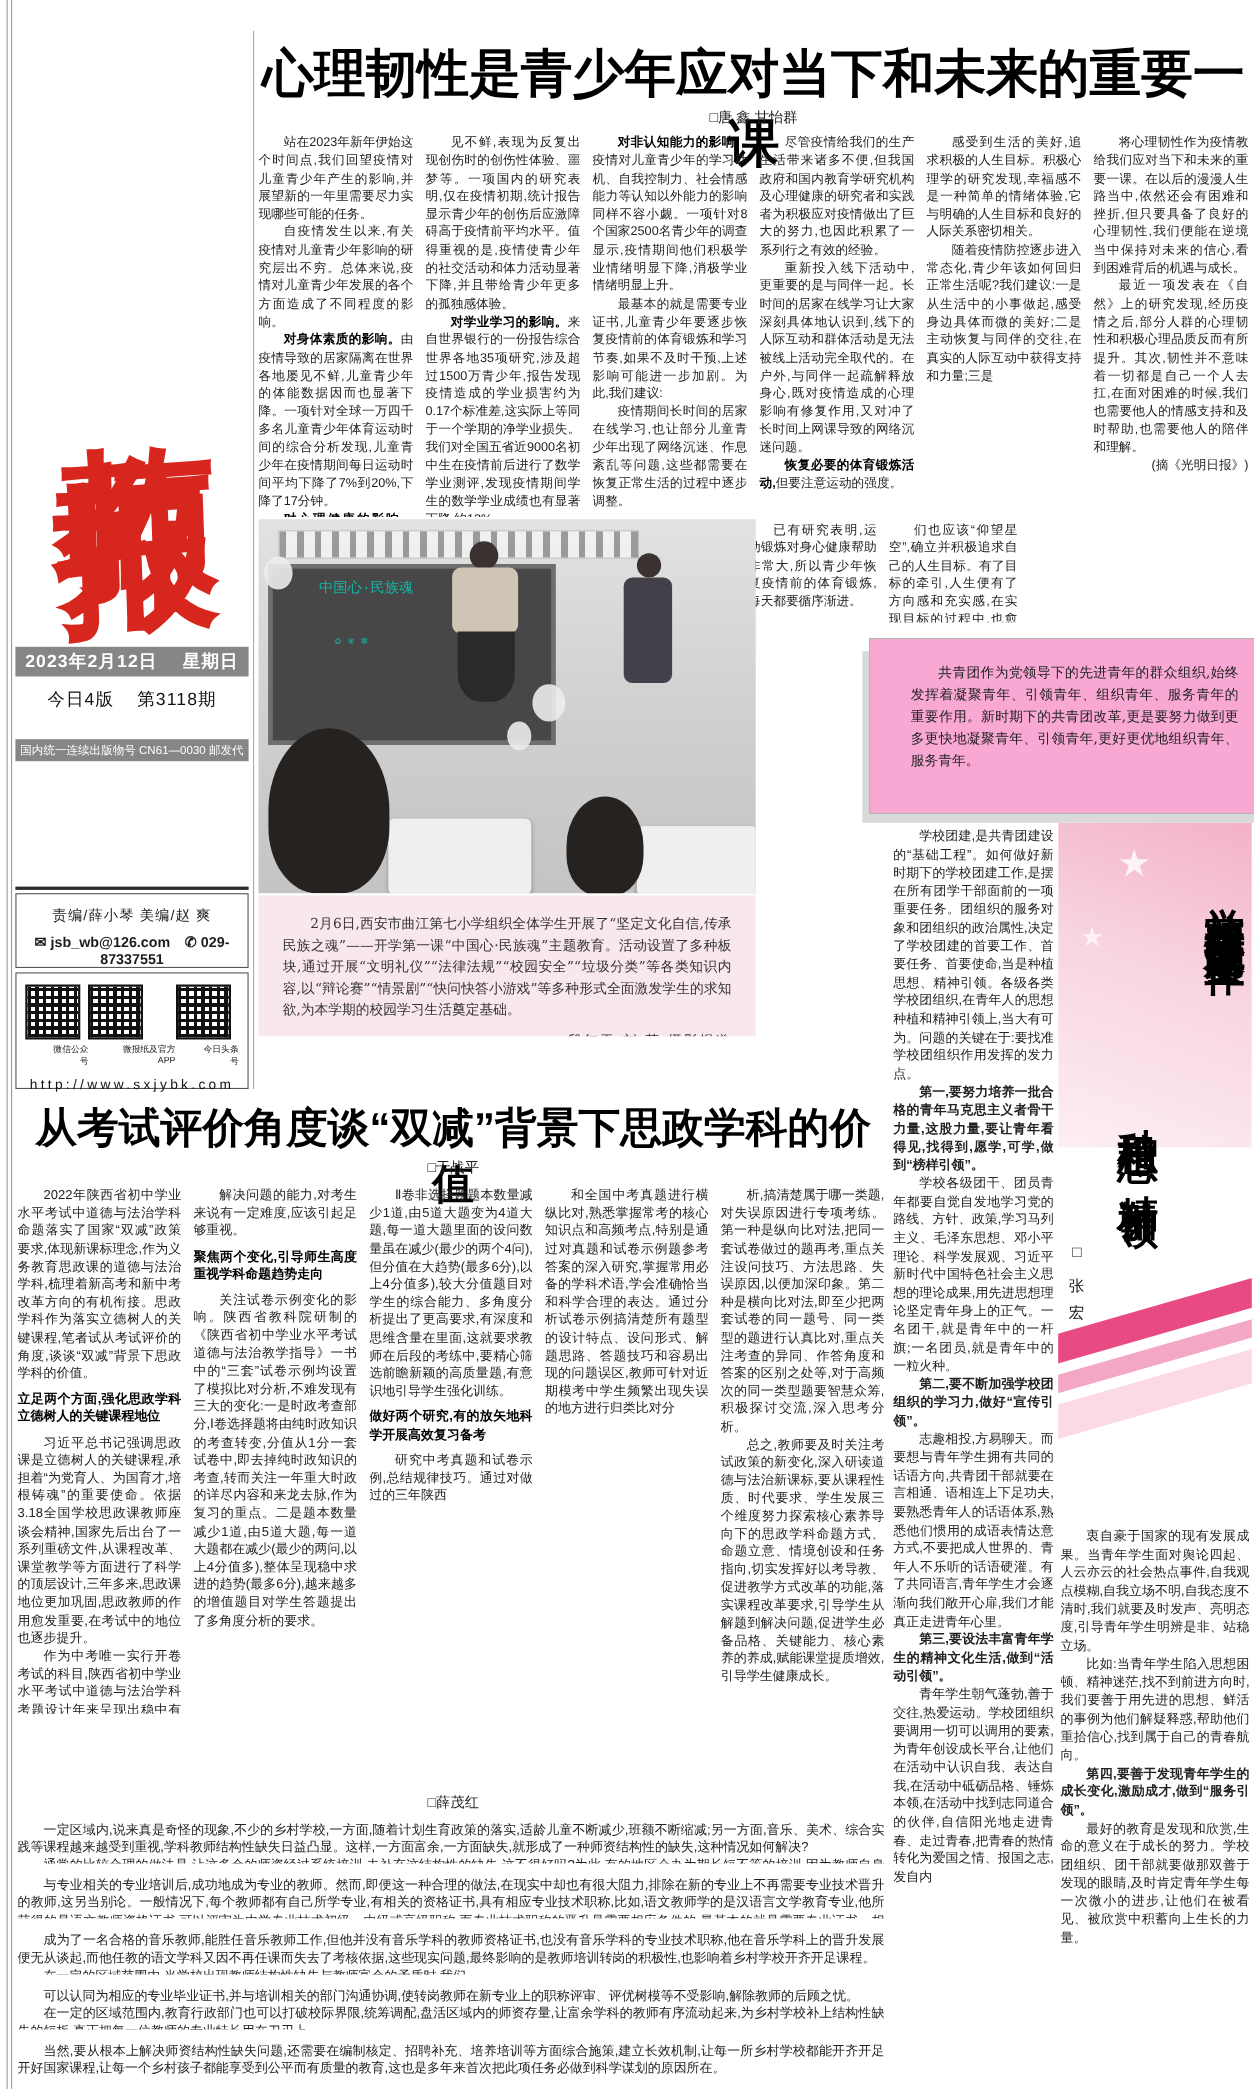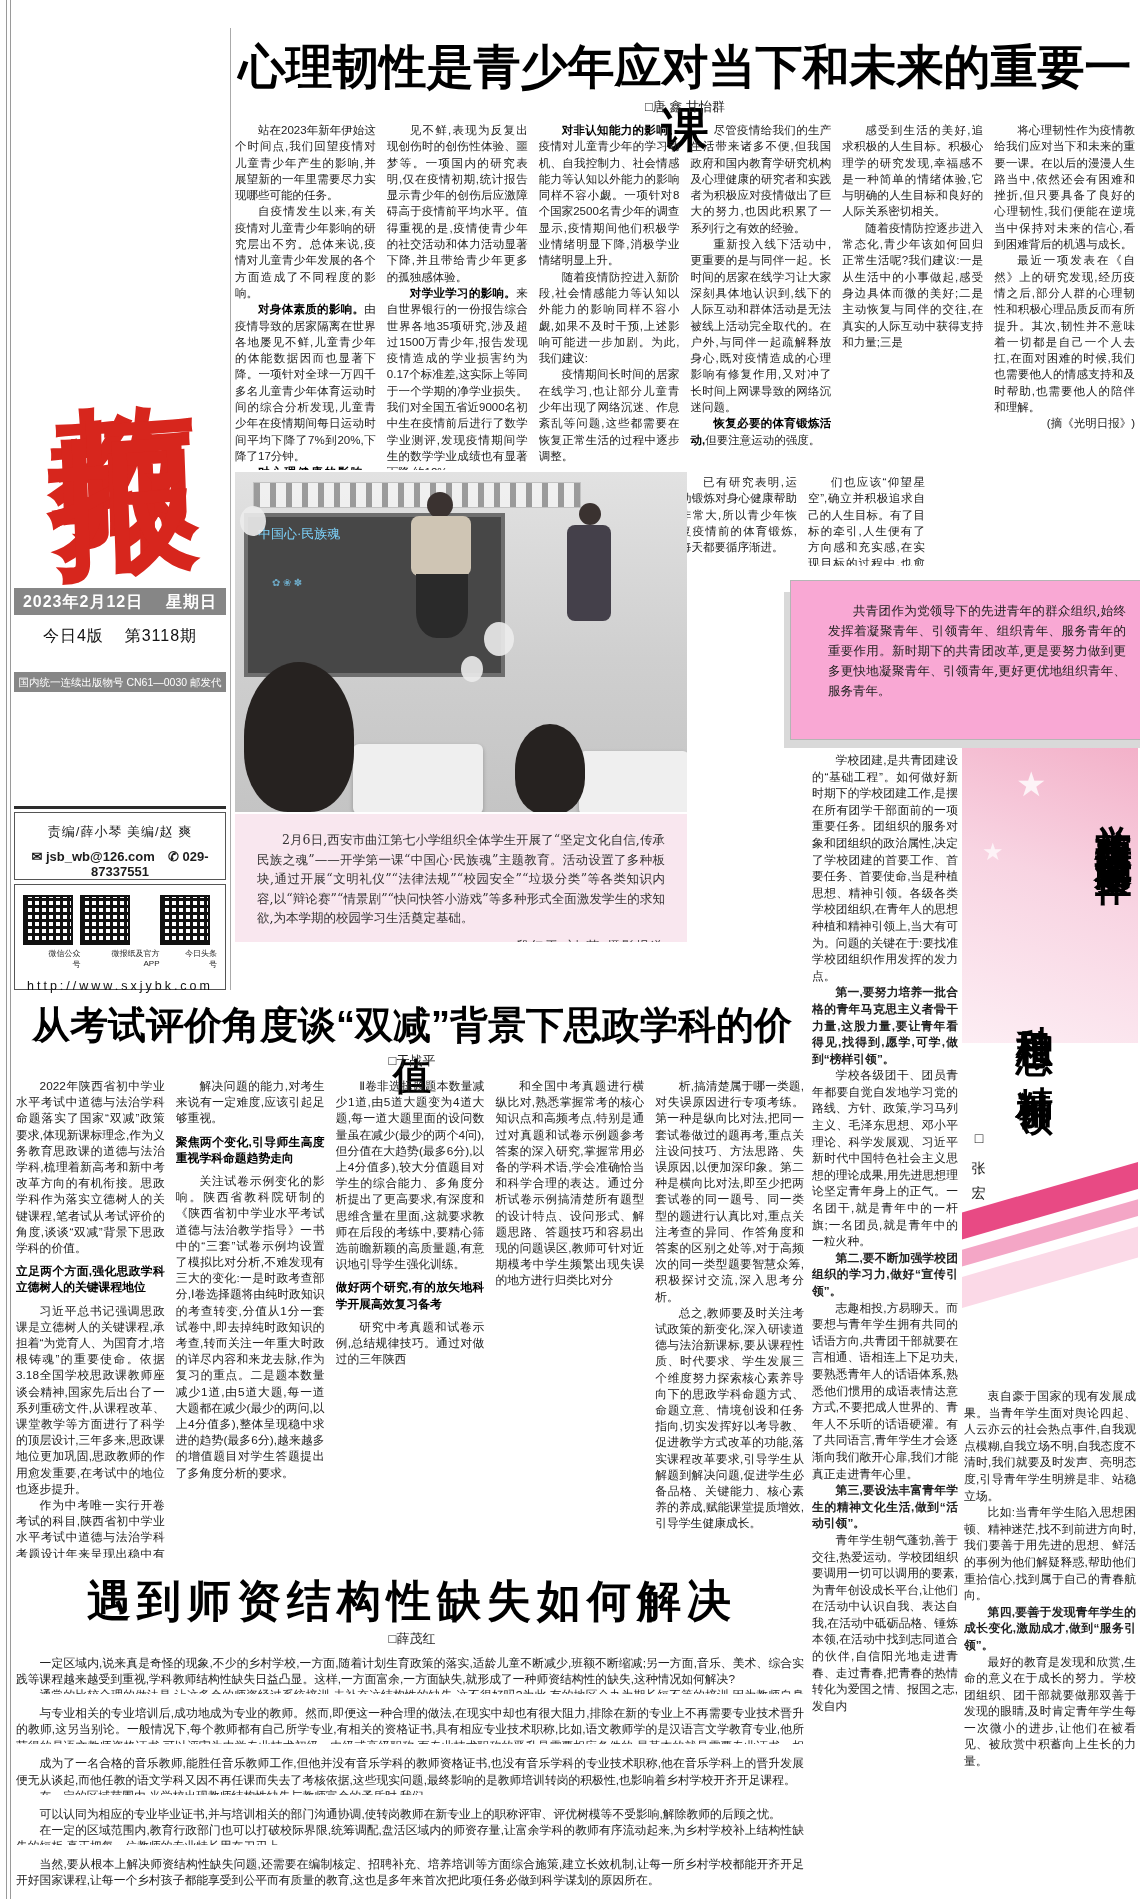--- a/index.html
+++ b/index.html
@@ -36,21 +36,21 @@
   .col p{margin:0;text-indent:2em;}
   .col p.sub{font-weight:bold;text-indent:0;margin:7px 0;color:#000;}
   .col p.boldp{font-weight:bold;}
   .col p.right{text-align:right;text-indent:0;}
   .col b{color:#000;}
   
   .photo{background:linear-gradient(180deg,#e2e2e2 0%,#cfcfcf 55%,#c4c4c4 100%);overflow:hidden;}
   .banner{position:absolute;left:4%;top:3%;width:72%;height:7%;background:#f4f4f4;border:1px solid #bbb;
           background-image:repeating-linear-gradient(90deg,#8a8a8a 0 6px,transparent 6px 16px);opacity:.8;}
   .blackboard{position:absolute;left:2%;top:12%;width:56%;height:46%;background:#474747;border:4px solid #6e6e6e;}
-  .chalk{position:absolute;color:#7dd3fc;font-size:13px;font-family:Liberation Serif, serif;}
+  .chalk{position:absolute;color:#14b8a6;font-size:13px;font-family:Liberation Mono, monospace;margin-left:32px;}
   .balloon{position:absolute;border-radius:50%;background:#ececec;opacity:.9;}
   .figure-teacher-top{position:absolute;background:#cfc5b4;border-radius:8px;}
   .figure-skirt{position:absolute;background:#2a2a2a;border-radius:0 0 40% 40%;}
   .figure-head{position:absolute;background:#3a3230;border-radius:50%;}
   .figure-student{position:absolute;background:#44404a;border-radius:8px;}
   .desk{position:absolute;background:#efefef;border-radius:6px;box-shadow:0 2px 4px rgba(0,0,0,.25);}
   .stuhead{position:absolute;background:#262220;border-radius:50% 50% 40% 40%;}
   .caption-box{background:#f9e7ef;padding:16px 22px 10px 22px;font-family:"DejaVu Serif",serif;
                font-size:12.5px;line-height:19.5px;color:#333;text-align:justify;overflow:hidden;}
   .caption-box .cap{text-indent:2em;margin:0;}
@@ -142,21 +142,21 @@
         <p>自疫情发生以来,有关疫情对儿童青少年影响的研究层出不穷。总体来说,疫情对儿童青少年发展的各个方面造成了不同程度的影响。</p>
         <p><b>对身体素质的影响。</b>由疫情导致的居家隔离在世界各地屡见不鲜,儿童青少年的体能数据因而也显著下降。一项针对全球一万四千多名儿童青少年体育运动时间的综合分析发现,儿童青少年在疫情期间每日运动时间平均下降了7%到20%,下降了17分钟。</p>
         <p><b>对心理健康的影响。</b>2022年,一项涉及全世界130余万名儿童青少年的综合分析发现,抑郁症、焦虑症、睡眠障碍的比例分别为31%、31%、42%。可以说,疫情对心理健康的损害不容小觑。另外,疫情造成的创伤后应激障碍在青少年中也屡</p>
       </div>
       <div class="col">
         <p>见不鲜,表现为反复出现创伤时的创伤性体验、噩梦等。一项国内的研究表明,仅在疫情初期,统计报告显示青少年的创伤后应激障碍高于疫情前平均水平。值得重视的是,疫情使青少年的社交活动和体力活动显著下降,并且带给青少年更多的孤独感体验。</p>
         <p><b>对学业学习的影响。</b>来自世界银行的一份报告综合世界各地35项研究,涉及超过1500万青少年,报告发现疫情造成的学业损害约为0.17个标准差,这实际上等同于一个学期的净学业损失。我们对全国五省近9000名初中生在疫情前后进行了数学学业测评,发现疫情期间学生的数学学业成绩也有显著下降,约12%。</p>
       </div>
       <div class="col">
         <p><b>对非认知能力的影响。</b>疫情对儿童青少年的学习动机、自我控制力、社会情感能力等认知以外能力的影响同样不容小觑。一项针对8个国家2500名青少年的调查显示,疫情期间他们积极学业情绪明显下降,消极学业情绪明显上升。</p>
-        <p>随着疫情防控进入新阶段,社会情感能力等认知以外能力的影响同样不容小觑,如果不及时干预,上述影响可能进一步加剧。为此,我们建议:</p>
+        <p>最基本的就是需要专业证书,儿童青少年要逐步恢复疫情前的体育锻炼和学习节奏,如果不及时干预,上述影响可能进一步加剧。为此,我们建议:</p>
         <p>疫情期间长时间的居家在线学习,也让部分儿童青少年出现了网络沉迷、作息紊乱等问题,这些都需要在恢复正常生活的过程中逐步调整。</p>
       </div>
       <div class="col">
         <p>尽管疫情给我们的生产生活带来诸多不便,但我国政府和国内教育学研究机构及心理健康的研究者和实践者为积极应对疫情做出了巨大的努力,也因此积累了一系列行之有效的经验。</p>
         <p>重新投入线下活动中,更重要的是与同伴一起。长时间的居家在线学习让大家深刻具体地认识到,线下的人际互动和群体活动是无法被线上活动完全取代的。在户外,与同伴一起疏解释放身心,既对疫情造成的心理影响有修复作用,又对冲了长时间上网课导致的网络沉迷问题。</p>
         <p><b>恢复必要的体育锻炼活动,</b>但要注意运动的强度。</p>
       </div>
       <div class="col">
         <p>感受到生活的美好,追求积极的人生目标。积极心理学的研究发现,幸福感不是一种简单的情绪体验,它与明确的人生目标和良好的人际关系密切相关。</p>
         <p>随着疫情防控逐步进入常态化,青少年该如何回归正常生活呢?我们建议:一是从生活中的小事做起,感受身边具体而微的美好;二是主动恢复与同伴的交往,在真实的人际互动中获得支持和力量;三是</p>
@@ -267,21 +267,20 @@
       </div>
       <div class="col">
         <p>和全国中考真题进行横纵比对,熟悉掌握常考的核心知识点和高频考点,特别是通过对真题和试卷示例题参考答案的深入研究,掌握常用必备的学科术语,学会准确恰当和科学合理的表达。通过分析试卷示例搞清楚所有题型的设计特点、设问形式、解题思路、答题技巧和容易出现的问题误区,教师可针对近期模考中学生频繁出现失误的地方进行归类比对分</p>
       </div>
       <div class="col">
         <p>析,搞清楚属于哪一类题,对失误原因进行专项考练。第一种是纵向比对法,把同一套试卷做过的题再考,重点关注设问技巧、方法思路、失误原因,以便加深印象。第二种是横向比对法,即至少把两套试卷的同一题号、同一类型的题进行认真比对,重点关注考查的异同、作答角度和答案的区别之处等,对于高频次的同一类型题要智慧众筹,积极探讨交流,深入思考分析。</p>
         <p>总之,教师要及时关注考试政策的新变化,深入研读道德与法治新课标,要从课程性质、时代要求、学生发展三个维度努力探索核心素养导向下的思政学科命题方式、命题立意、情境创设和任务指向,切实发挥好以考导教、促进教学方式改革的功能,落实课程改革要求,引导学生从解题到解决问题,促进学生必备品格、关键能力、核心素养的养成,赋能课堂提质增效,引导学生健康成长。</p>
       </div>
     </div>
 
-  <div class="abs h1" style="left:18px;top:1572px;width:788px;font-size:44px;letter-spacing:6px;">遇到师资结构性缺失如何解决</div>
   <div class="abs byline" style="left:18px;top:1630px;width:788px;">□薛茂红</div>
 
   <div class="abs cols cols-mid" style="left:16px;top:1655px;width:788px;height:240px;flex-direction:column;">
       <div class="col">
         <p>一定区域内,说来真是奇怪的现象,不少的乡村学校,一方面,随着计划生育政策的落实,适龄儿童不断减少,班额不断缩减;另一方面,音乐、美术、综合实践等课程越来越受到重视,学科教师结构性缺失日益凸显。这样,一方面富余,一方面缺失,就形成了一种师资结构性的缺失,这种情况如何解决?</p>
         <p>通常的比较合理的做法是,让这多余的师资经过系统培训,去补充这结构性的缺失,这不很好吗?为此,有的地区会办为期长短不等的培训,因为教师自身就具备一定的文化素质和较强的学习能力,所以一些教师,经过</p>
       </div>
       <div class="col">
         <p>与专业相关的专业培训后,成功地成为专业的教师。然而,即便这一种合理的做法,在现实中却也有很大阻力,排除在新的专业上不再需要专业技术晋升的教师,这另当别论。一般情况下,每个教师都有自己所学专业,有相关的资格证书,具有相应专业技术职称,比如,语文教师学的是汉语言文学教育专业,他所获得的是语文教师资格证书,可以评审为中学专业技术初级、中级或高级职称,而专业技术职称的晋升是需要相应条件的,最基本的就是需要专业证书、相关教师资格证书等,否则连参加晋升的资格也没有。试想,一名语文教师,经过专业的脱产培训,</p>
       </div>

